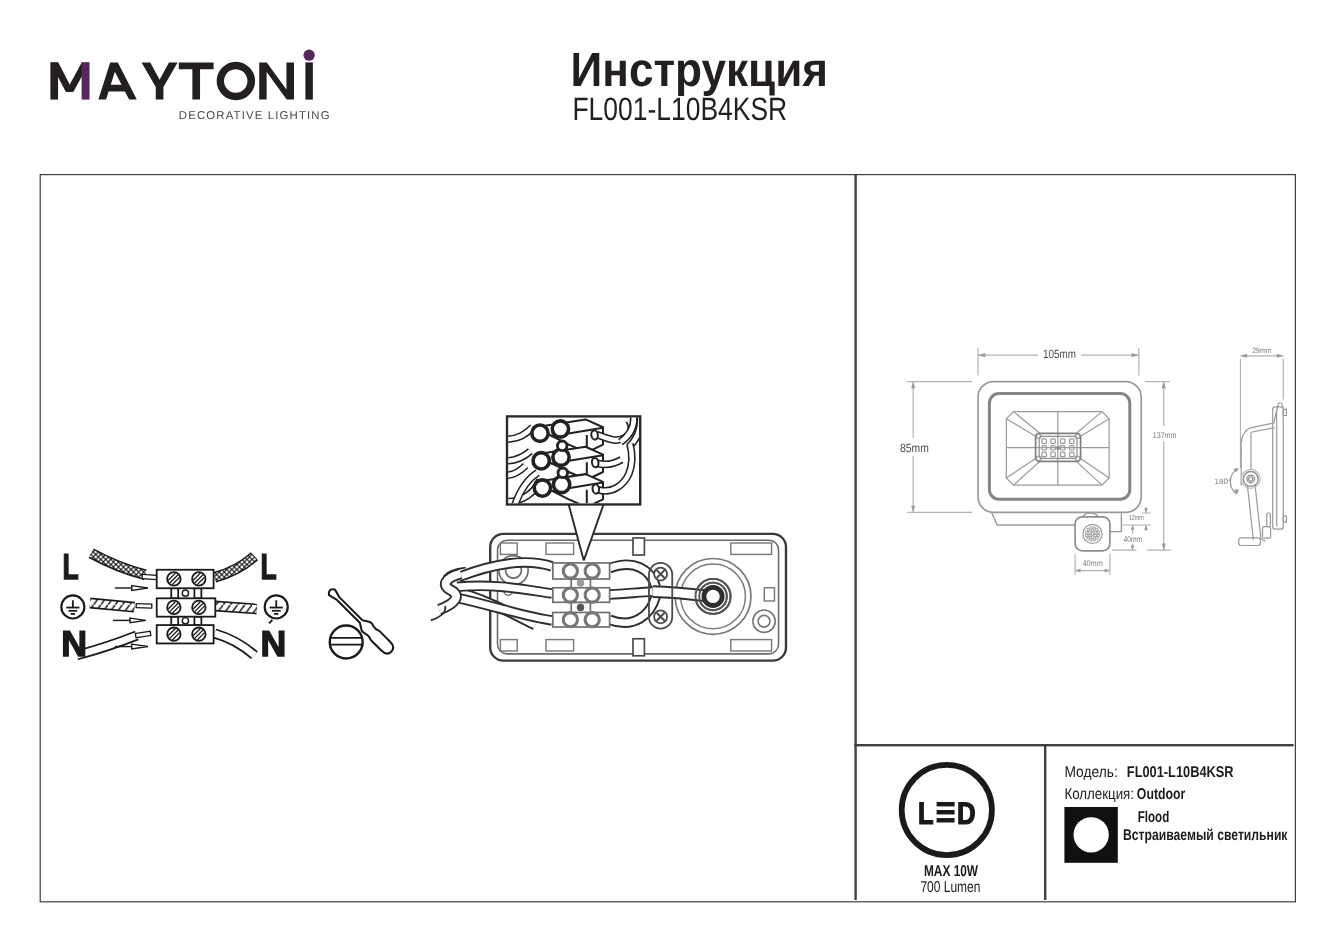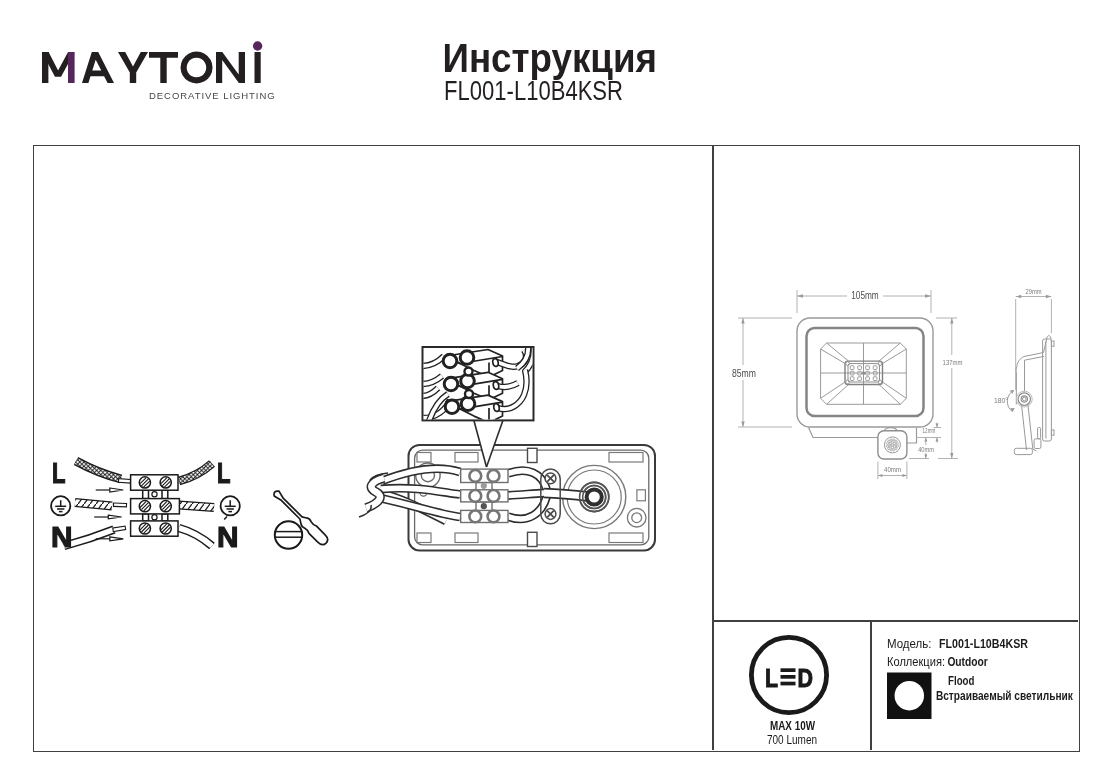--- a/index.html
+++ b/index.html
@@ -23,21 +23,21 @@
     <path d="M109 14 L138 14 L138 19.8 L126.7 19.8 L126.7 45 L120.3 45 L120.3 19.8 L109 19.8 Z"></path>
     <path d="M156.5 13.5 A16 16 0 1 0 156.6 13.5 Z M156.5 19.7 A9.8 9.8 0 1 1 156.4 19.7 Z" fill-rule="evenodd"></path>
     <path d="M176 45 L176 14 L182.3 14 L198.7 36.5 L198.7 14 L205 14 L205 45 L198.9 45 L182.2 22 L182.2 45 Z"></path>
     <rect x="214.5" y="14" width="6.2" height="31"></rect>
   </g>
   <circle cx="217.6" cy="8" r="4.7" fill="#57265c"></circle>
   <text x="109" y="61" font-size="9.5" letter-spacing="0.95" fill="#474747" font-family="Liberation Sans, sans-serif">DECORATIVE LIGHTING</text>
 </svg>
 </div>
 
-<div class="abs" style="left:416px;top:20px;width:280px;height:90px;">
+<div class="abs" style="left:449px;top:20px;width:280px;height:90px;">
 <svg width="280" height="90" viewBox="440 20 280 90" font-family="Liberation Sans, sans-serif" fill="#231f20">
   <text x="466.5" y="72" font-size="40" font-weight="bold" textLength="214.5" lengthAdjust="spacingAndGlyphs">Инструкция</text>
   <text x="468" y="99.7" font-size="27" textLength="179" lengthAdjust="spacingAndGlyphs">FL001-L10B4KSR</text>
 </svg>
 </div>
 
 <div class="abs" style="left:33px;top:145px;width:1045px;height:605px;border:1.5px solid #404040;"></div>
 
 <div class="abs" style="left:712px;top:145px;width:1.5px;height:605px;background:#404040;"></div>
 
@@ -268,21 +268,21 @@
 </g>
 <g fill="#fff" stroke="#222" stroke-width="1.7">
 <ellipse cx="495.5" cy="362.5" rx="2.7" ry="3.9" transform="rotate(-10 495.5 362.5)"></ellipse>
 <ellipse cx="496" cy="385.5" rx="2.7" ry="3.9" transform="rotate(-10 496 385.5)"></ellipse>
 <ellipse cx="496.5" cy="407.5" rx="2.7" ry="3.9" transform="rotate(-10 496.5 407.5)"></ellipse>
 </g>
 </g>
 </svg>
 </div>
 
-<div class="abs" style="left:714px;top:147px;">
+<div class="abs" style="left:714px;top:147px;padding-left:18px;">
 <svg width="364" height="472" viewBox="714 147 364 472" id="dimsvg" font-family="Liberation Sans, sans-serif">
 
 <g stroke="#9a9a9a" fill="none">
   <rect x="797" y="318" width="136" height="109" rx="13" stroke-width="1.4"></rect>
   <rect x="806.5" y="328" width="117" height="88" rx="8" stroke-width="2.5" stroke="#858585"></rect>
   <path d="M826.6 343 L900.3 343 L906.3 349 L906.3 398.3 L900.3 404.3 L826.6 404.3 L820.6 398.3 L820.6 349 Z" stroke-width="1"></path>
   <g stroke-width="1">
     <line x1="820.6" y1="349" x2="845" y2="363.5"></line>
     <line x1="826.6" y1="343" x2="848.5" y2="361.1"></line>
     <line x1="906.3" y1="349" x2="882.5" y2="363.5"></line>

